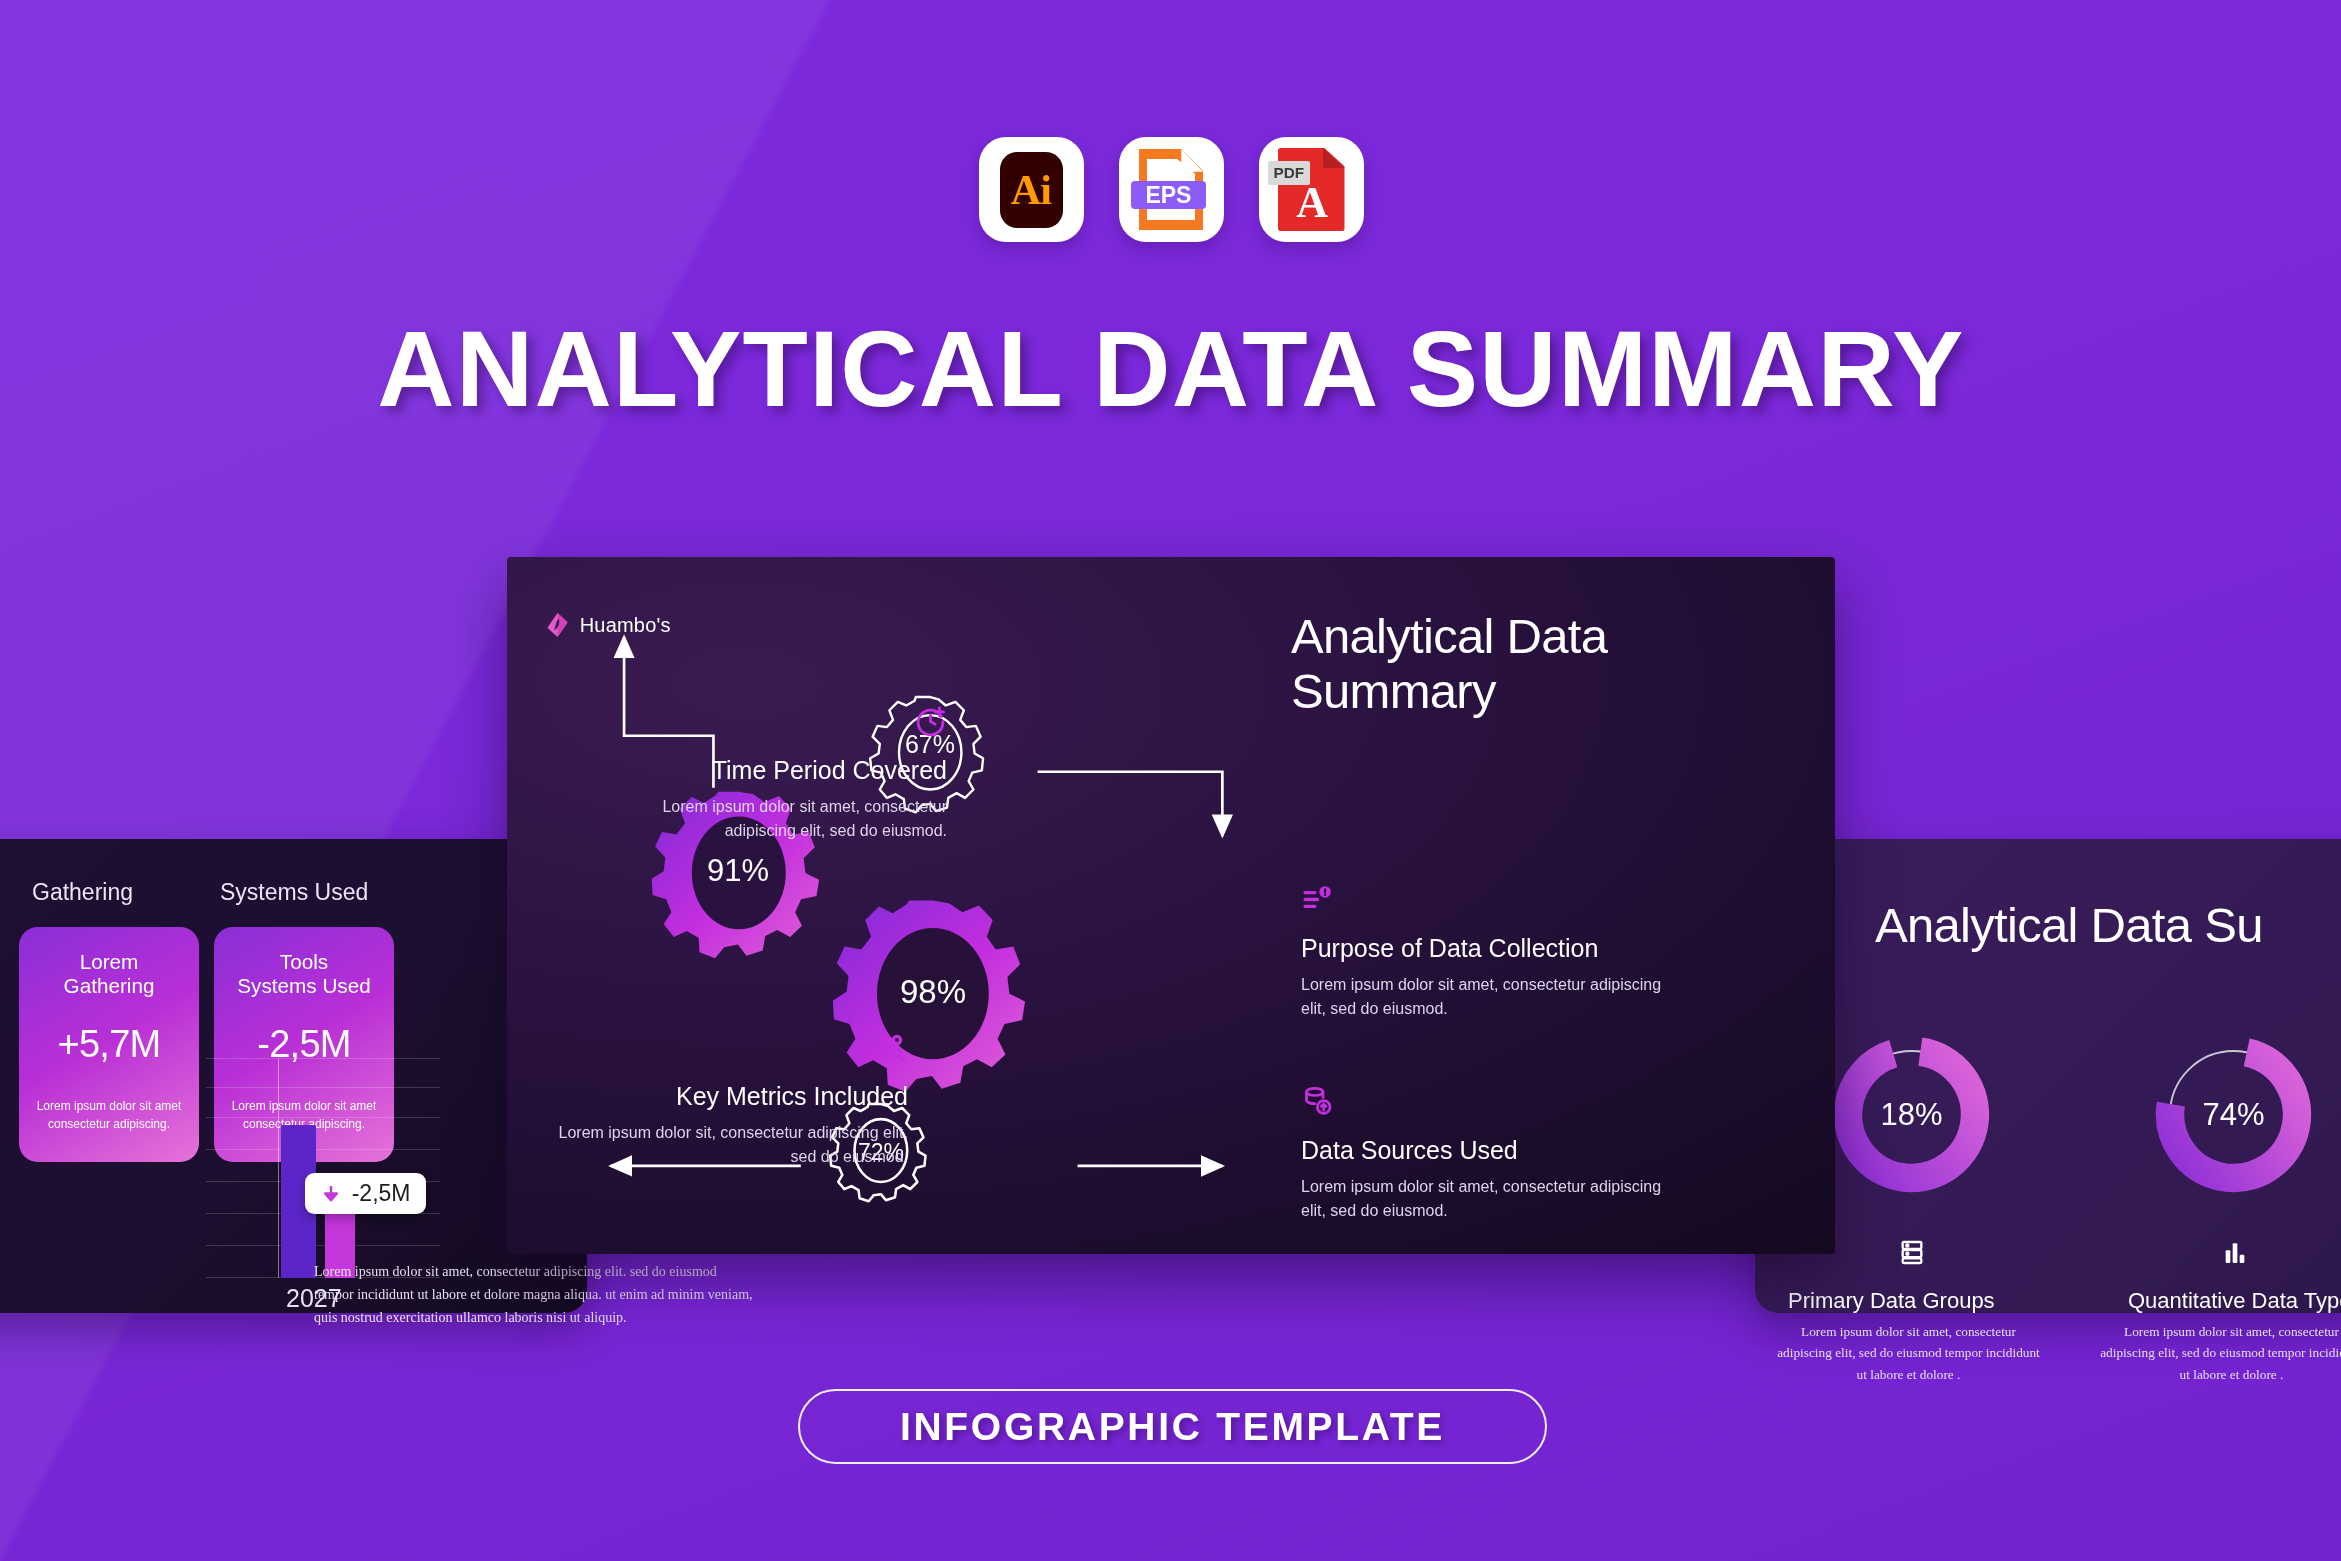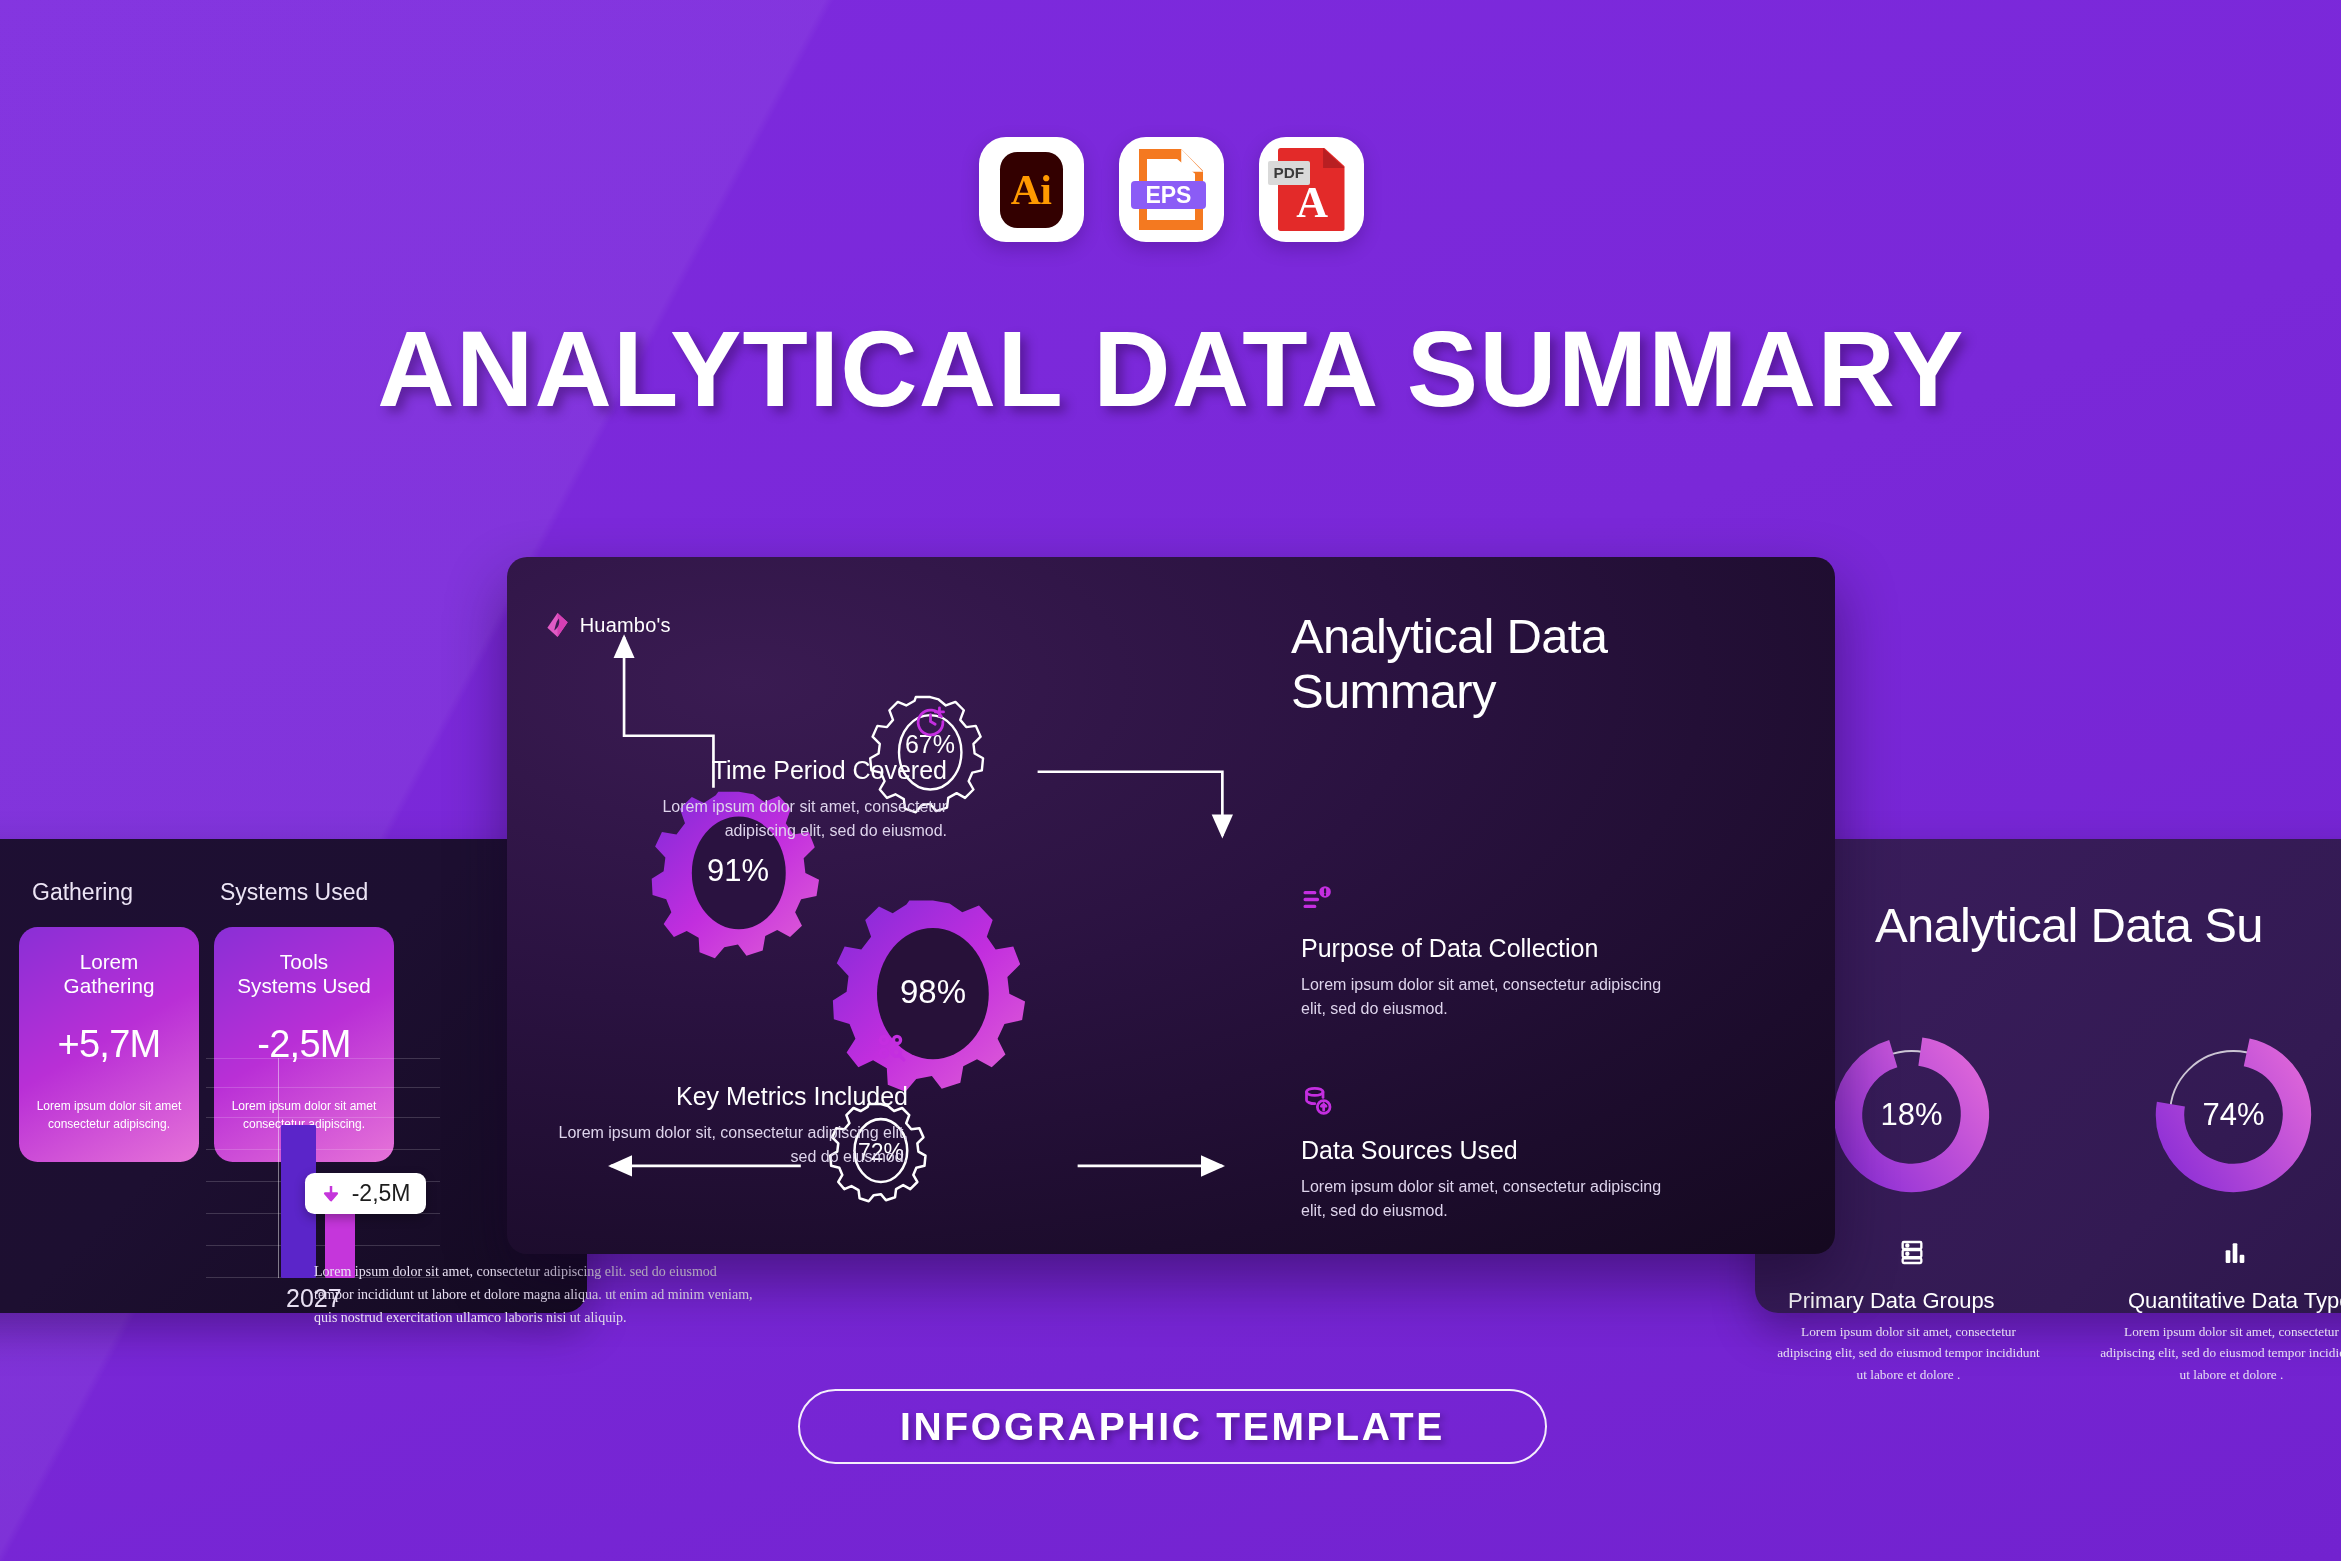--- a/index.html
+++ b/index.html
@@ -144,21 +144,21 @@
   .sr-item-title{ position:absolute; color:#fff; font-size:22px; font-weight:300; white-space:nowrap; }
   .sr-item-desc{
     position:absolute; width:267px; text-align:center; color:#e6ddf2;
     font-size:13.3px; line-height:1.6; font-family:"Liberation Serif", serif;
   }
   .sr-ic{ position:absolute; color:#fff; }
 
   
   .main-card{
     position:absolute; left:507px; top:557px; width:1328px; height:697px;
-    border-radius:20px; overflow:hidden;
+    border-radius:4px; overflow:hidden;
     background:
       radial-gradient(120% 110% at 18% 18%, #3a1b52 0%, #2a1240 42%, #1c0c2c 78%, #150920 100%);
     box-shadow:0 27px 60px rgba(20,0,40,.45);
   }
   .brand{ position:absolute; left:39px; top:56px; display:flex; align-items:center; gap:10.7px; }
   .brand-txt{ color:#fff; font-size:20px; font-weight:300; letter-spacing:0.2px; }
   .card-title{
     position:absolute; left:784px; top:52px; width:494px;
     color:#fff; font-size:49px; font-weight:300; line-height:1.12; letter-spacing:-0.7px;
   }

